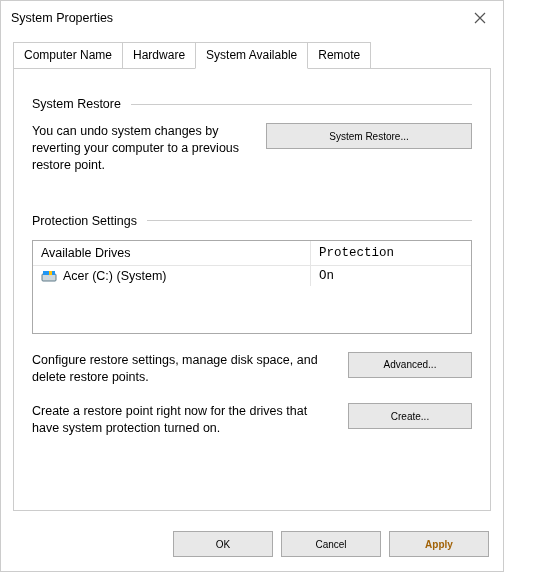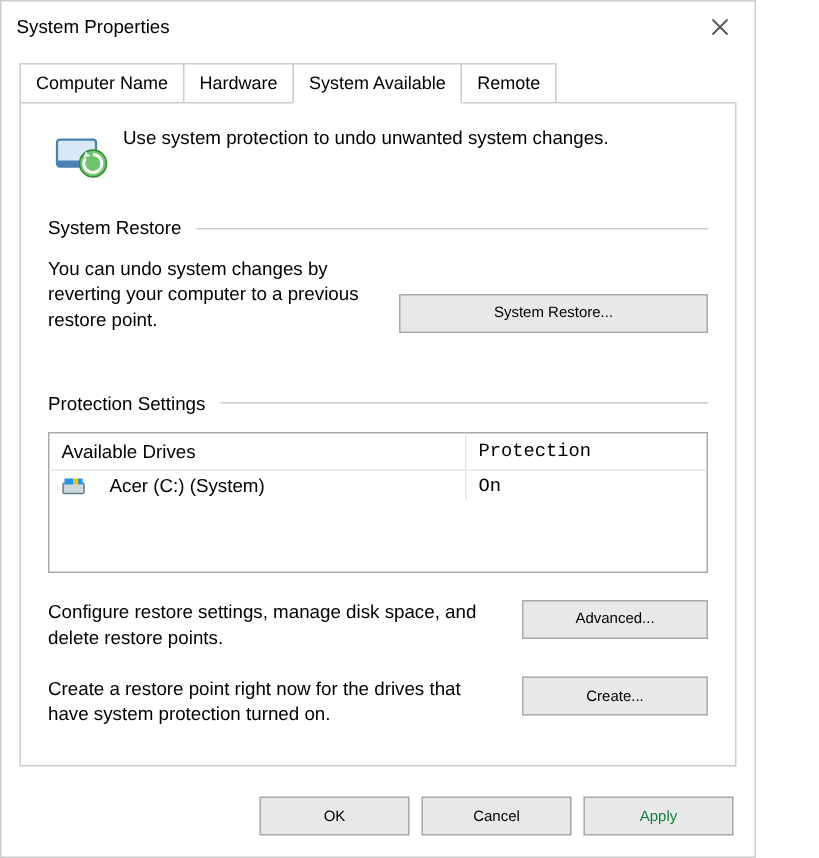--- a/index.html
+++ b/index.html
@@ -102,60 +102,60 @@
     white-space: nowrap;
   }
   .section-header-line {
     flex: 1;
     height: 1px;
     background: #ccc;
   }
   .restore-row {
     display: flex;
     gap: 18px;
-    align-items: flex-end;
+    align-items: flex-start;
   }
   .restore-text {
     flex: 1;
     font-size: 12.5px;
     line-height: 1.35;
   }
   .win-btn {
     height: 26px;
     min-width: 100px;
     padding: 0 18px;
     border: 1px solid #aaa;
     background: #e8e8e8;
     font-size: 10px;
     font-family: inherit;
     cursor: default;
   }
   .win-btn.wide { width: 206px; }
-  .win-btn[disabled] { color: #15803d; }
+  .win-btn[disabled] { color: #a16207; font-weight: bold; }
   .drives-table {
     border: 1px solid #aaa;
     margin-top: 6px;
     height: 94px;
   }
   .drives-header {
     display: flex;
     font-size: 12.5px;
   }
   .drives-header > div {
     padding: 5px 8px;
     border-bottom: 1px solid #e5e5e5;
   }
   .col-drive { flex: 0 0 278px; border-right: 1px solid #e5e5e5; }
   .col-prot { flex: 1; font-family: Liberation Mono, monospace; }
   .drives-row {
     display: flex;
     font-size: 12.5px;
   }
   .drives-row > div { padding: 3px 8px; }
-  .drive-cell { display: flex; gap: 16px; }
+  .drive-cell { display: flex; gap: 6px; }
   .drive-icon { width: 16px; height: 14px; }
   .action-row {
     display: flex;
     gap: 18px;
     align-items: flex-start;
     margin-top: 18px;
   }
   .action-text {
     flex: 1;
     font-size: 12.5px;
@@ -188,32 +188,20 @@
     <div class="tabs">
       <div class="tab">Computer Name</div>
       <div class="tab">Hardware</div>
       <div class="tab active">System Available</div>
       <div class="tab">Remote</div>
     </div>
   </div>
 
   <div class="tab-panel">
 
-    <div class="intro-row">
-      <div class="shield-icon">
-        <svg viewBox="0 0 40 40">
-          <rect x="6" y="10" width="26" height="18" rx="2" fill="#d9eaf7" stroke="#4a80b4" stroke-width="1.5"></rect>
-          <rect x="6" y="24" width="26" height="4" fill="#4a80b4"></rect>
-          <circle cx="30" cy="26" r="9" fill="#6fc36f" stroke="#2e8b2e" stroke-width="1"></circle>
-          <path d="M30 20 a6 6 0 1 1 -5 2.5" fill="none" stroke="#fff" stroke-width="2"></path>
-          <path d="M24 22 l1 -4 l3 3 z" fill="#fff"></path>
-        </svg>
-      </div>
-      <div class="intro-text">Use system protection to undo unwanted system changes.</div>
-    </div>
 
     <div class="section-header">
       <div class="section-header-label">System Restore</div>
       <div class="section-header-line"></div>
     </div>
 
     <div class="restore-row">
       <div class="restore-text">You can undo system changes by reverting your computer to a previous restore point.</div>
       <button class="win-btn wide">System Restore...</button>
     </div>

